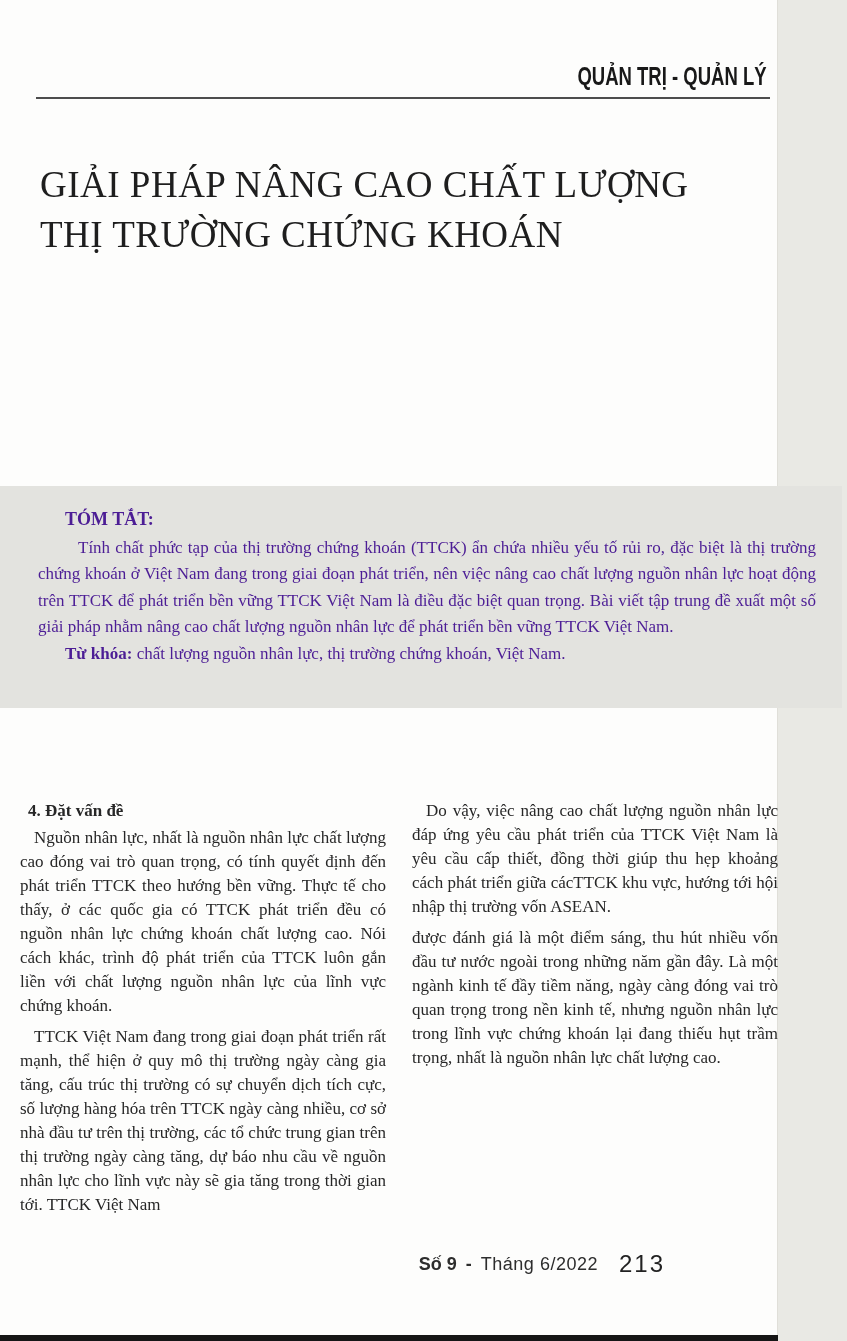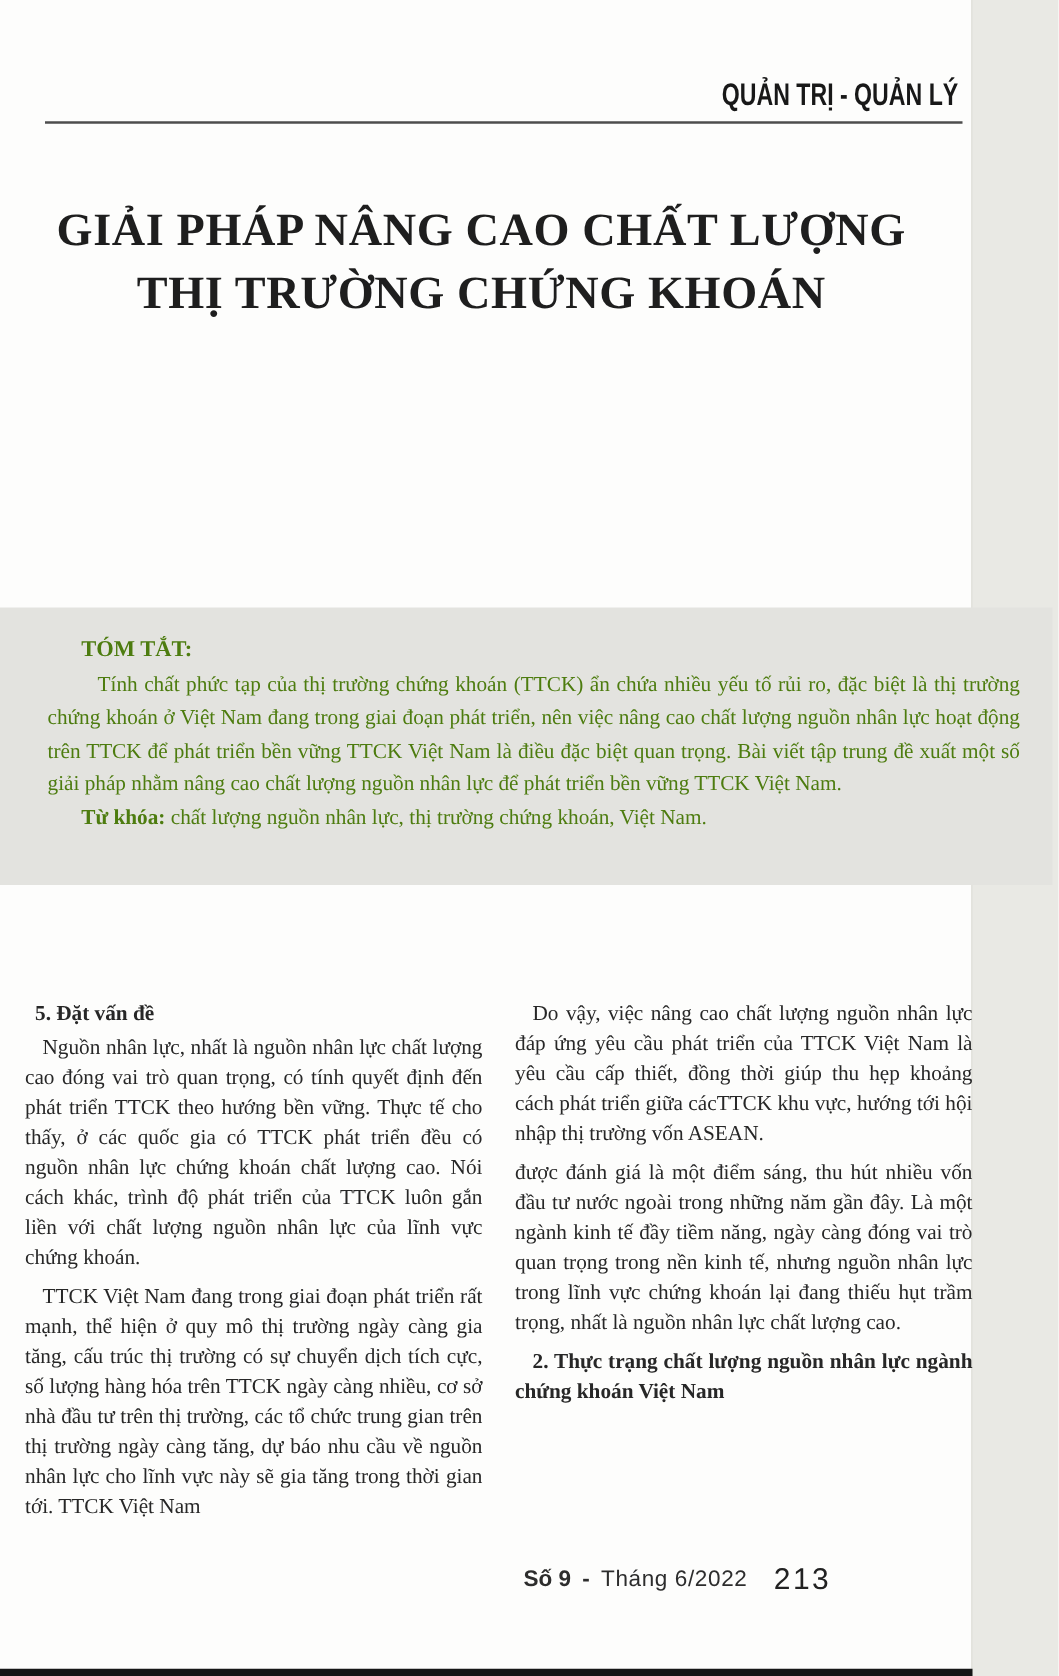--- a/index.html
+++ b/index.html
@@ -23,36 +23,36 @@
     font-weight:700;font-size:25px;letter-spacing:0px;color:#181818;
     transform:scaleX(0.74);transform-origin:right center;white-space:nowrap;
   }
   .header-rule{
     position:absolute;top:97px;left:36px;width:734px;height:2px;
     background:#4d4d4d;
   }
   
   .article-title{
     position:absolute;top:160px;left:40px;width:690px;
-    text-align:center;font-weight:700;font-size:37px;line-height:50px;
+    text-align:left;font-weight:400;font-size:37px;line-height:50px;
     letter-spacing:0.5px;color:#1e1e1e;
   }
   
   .author-line{
     position:absolute;top:387px;left:40px;width:690px;text-align:center;
     font-family:"Liberation Sans","DejaVu Sans",sans-serif;
     font-weight:700;font-size:19px;color:#2a2a2a;letter-spacing:0.5px;
   }
   .author-bullet{display:inline-block;margin-right:14px;font-size:17px;vertical-align:1px;color:#2f2f2f;}
   
   .abstract-box{
     position:absolute;top:486px;left:0;width:842px;height:222px;
     background:#e3e3df;box-sizing:border-box;
     padding:20px 26px 0 38px;
-    font-size:17px;line-height:26.5px;text-align:justify;color:#4d7c0f;
+    font-size:17px;line-height:26.5px;text-align:justify;color:#4c1d95;
   }
   .abstract-heading{font-weight:700;font-size:18px;margin:0 0 2px 27px;}
   .abstract-body{margin:0;text-indent:40px;}
   .abstract-keywords{margin:0;text-indent:27px;}
   .kw-label{font-weight:700;}
   
   .column{
     position:absolute;top:799px;width:366px;
     font-size:17px;line-height:24px;text-align:justify;color:#272727;
   }
@@ -97,29 +97,28 @@
   </div>
 
 
   <div class="abstract-box">
     <p class="abstract-heading">TÓM TẮT:</p>
     <p class="abstract-body">Tính chất phức tạp của thị trường chứng khoán (TTCK) ẩn chứa nhiều yếu tố rủi ro, đặc biệt là thị trường chứng khoán ở Việt Nam đang trong giai đoạn phát triển, nên việc nâng cao chất lượng nguồn nhân lực hoạt động trên TTCK để phát triển bền vững TTCK Việt Nam là điều đặc biệt quan trọng. Bài viết tập trung đề xuất một số giải pháp nhằm nâng cao chất lượng nguồn nhân lực để phát triển bền vững TTCK Việt Nam.</p>
     <p class="abstract-keywords"><span class="kw-label">Từ khóa:</span><span> chất lượng nguồn nhân lực, thị trường chứng khoán, Việt Nam.</span></p>
   </div>
 
   <div class="column column-left">
-    <p class="body-heading">5. Đặt vấn đề</p>
+    <p class="body-heading">4. Đặt vấn đề</p>
     <p class="body-para">Nguồn nhân lực, nhất là nguồn nhân lực chất lượng cao đóng vai trò quan trọng, có tính quyết định đến phát triển TTCK theo hướng bền vững. Thực tế cho thấy, ở các quốc gia có TTCK phát triển đều có nguồn nhân lực chứng khoán chất lượng cao. Nói cách khác, trình độ phát triển của TTCK luôn gắn liền với chất lượng nguồn nhân lực của lĩnh vực chứng khoán.</p>
     <p class="body-para">TTCK Việt Nam đang trong giai đoạn phát triển rất mạnh, thể hiện ở quy mô thị trường ngày càng gia tăng, cấu trúc thị trường có sự chuyển dịch tích cực, số lượng hàng hóa trên TTCK ngày càng nhiều, cơ sở nhà đầu tư trên thị trường, các tổ chức trung gian trên thị trường ngày càng tăng, dự báo nhu cầu về nguồn nhân lực cho lĩnh vực này sẽ gia tăng trong thời gian tới. TTCK Việt Nam</p>
   </div>
 
   <div class="column column-right">
     <p class="body-para">Do vậy, việc nâng cao chất lượng nguồn nhân lực đáp ứng yêu cầu phát triển của TTCK Việt Nam là yêu cầu cấp thiết, đồng thời giúp thu hẹp khoảng cách phát triển giữa cácTTCK khu vực, hướng tới hội nhập thị trường vốn ASEAN.</p>
     <p class="body-para no-indent">được đánh giá là một điểm sáng, thu hút nhiều vốn đầu tư nước ngoài trong những năm gần đây. Là một ngành kinh tế đầy tiềm năng, ngày càng đóng vai trò quan trọng trong nền kinh tế, nhưng nguồn nhân lực trong lĩnh vực chứng khoán lại đang thiếu hụt trầm trọng, nhất là nguồn nhân lực chất lượng cao.</p>
-    <p class="body-heading-2">2. Thực trạng chất lượng nguồn nhân lực ngành chứng khoán Việt Nam</p>
   </div>
 
   <div class="page-footer">
     <span class="footer-issue">Số 9</span>
     <span class="footer-sep">-</span>
     <span class="footer-date">Tháng 6/2022</span>
     <span class="footer-page-number">213</span>
   </div>
 
   <div class="bottom-bar"></div>

